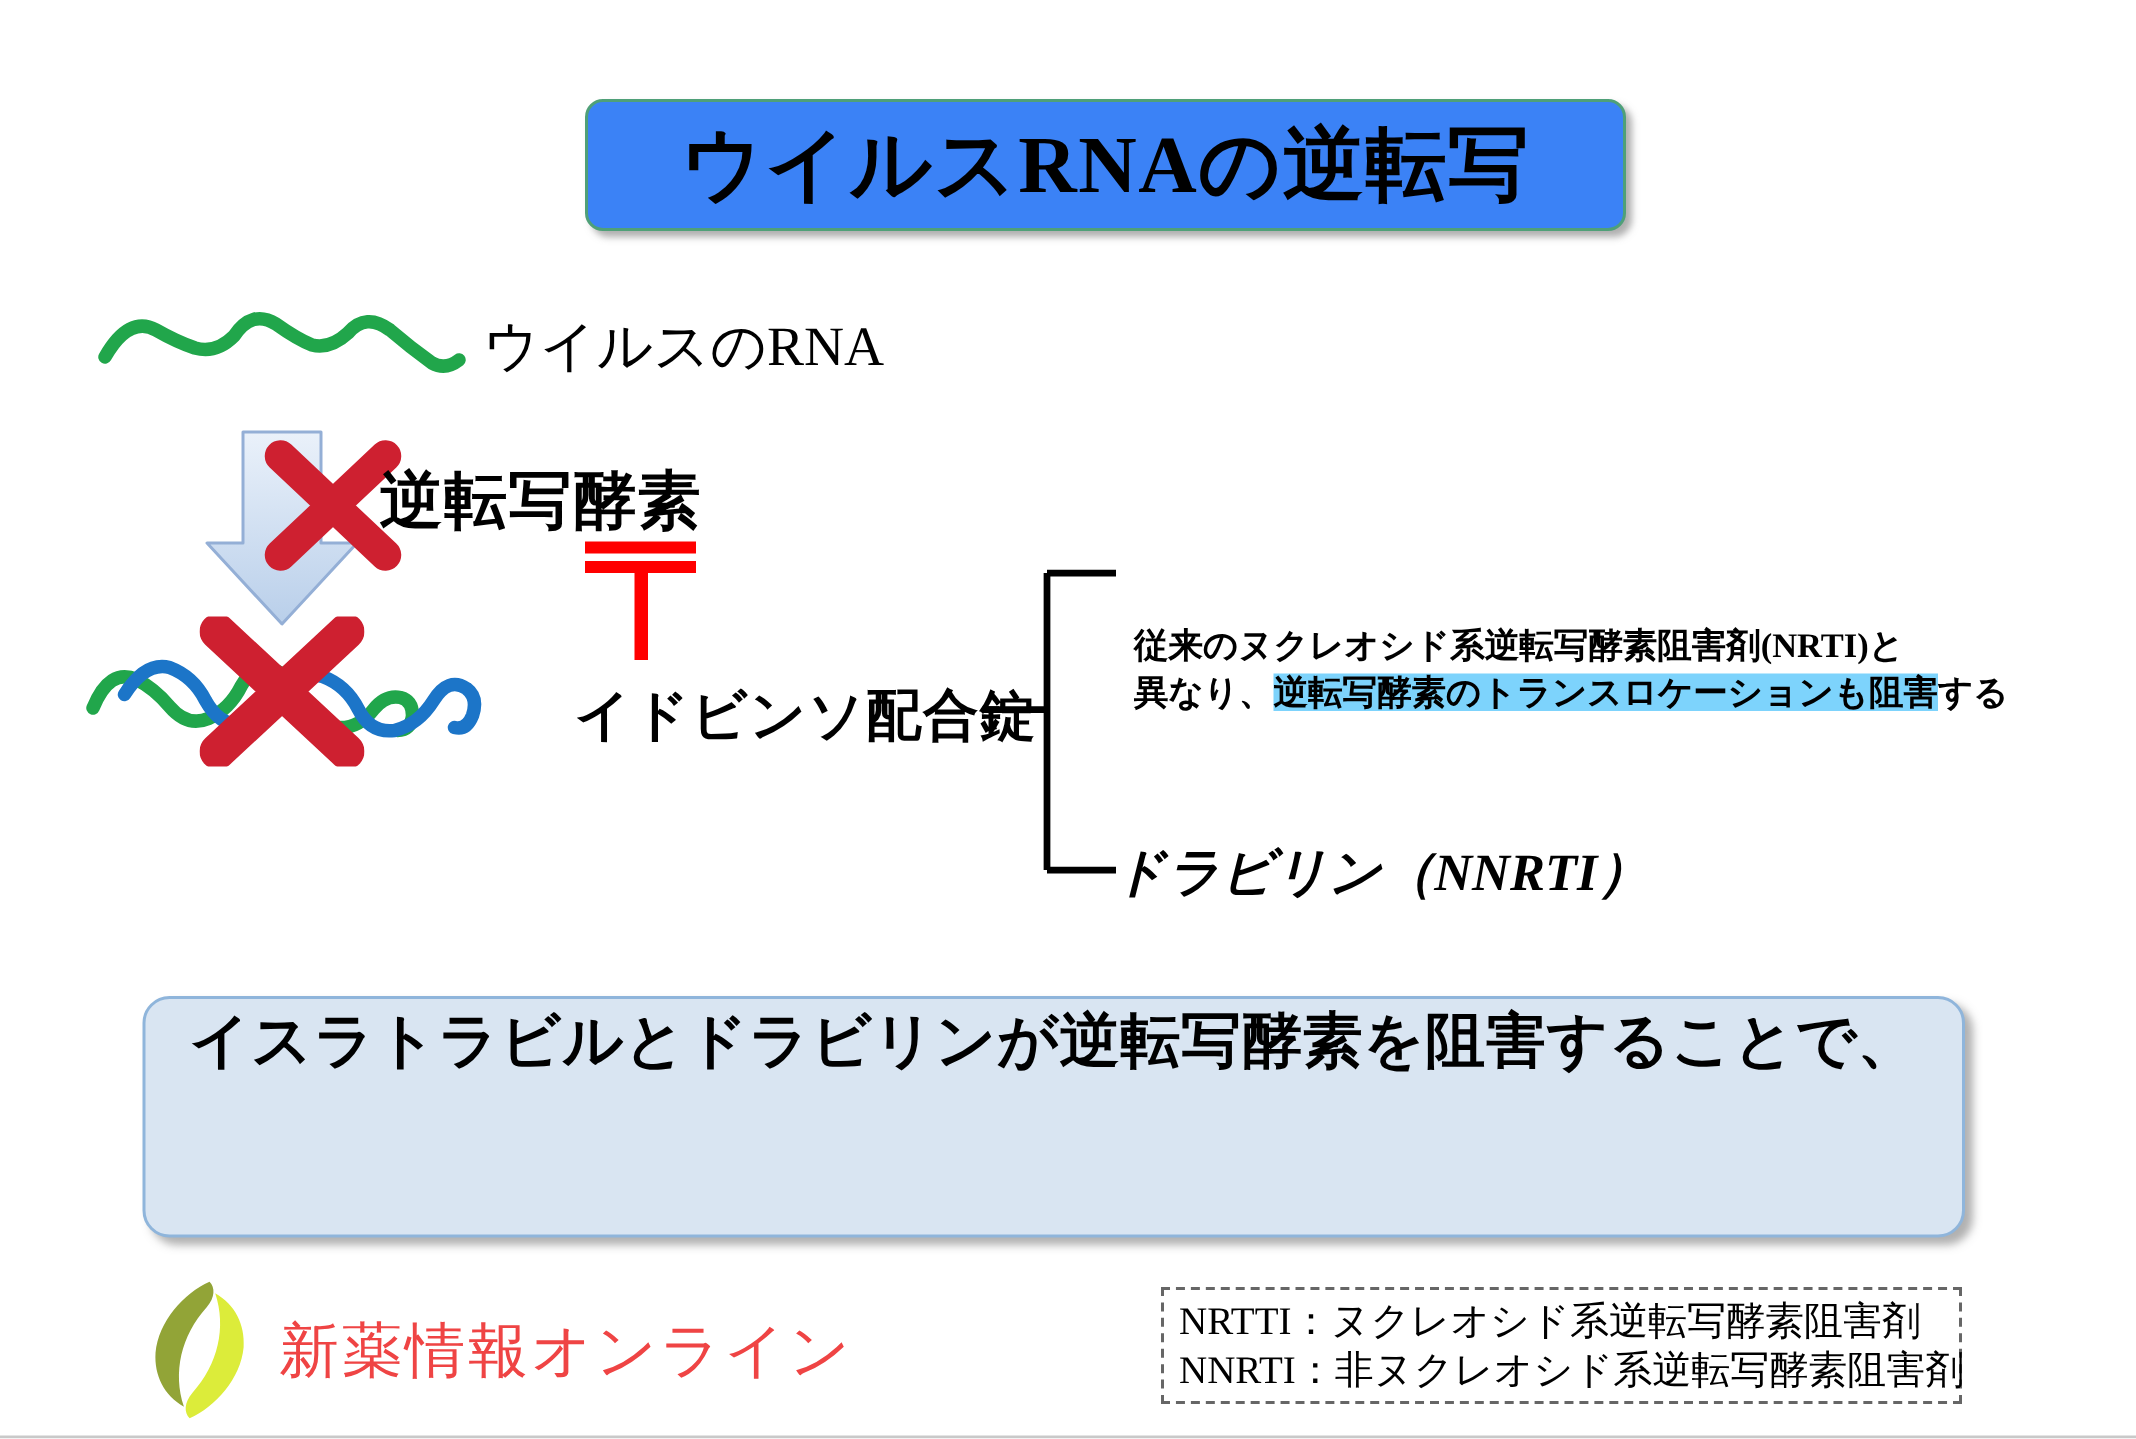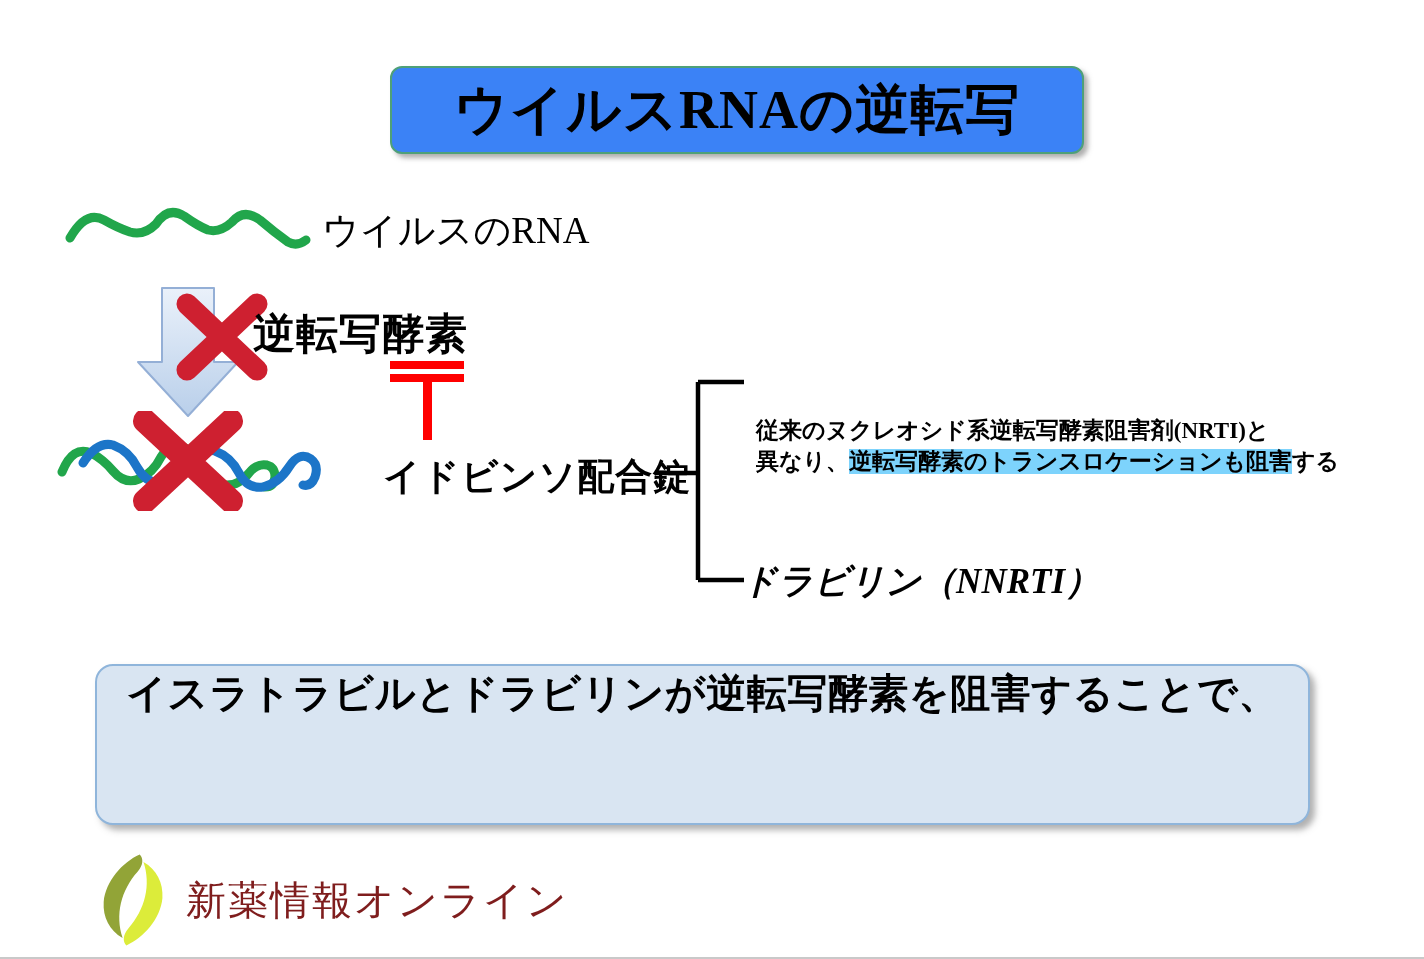--- a/index.html
+++ b/index.html
@@ -51,21 +51,21 @@
   .summary-box{
     left:95px;top:664px;width:1211px;height:157px;
     background:#d9e5f2;border:2px solid #8fb5db;border-radius:18px;
     box-shadow:5px 5px 6px rgba(100,100,100,.5);
     display:flex;flex-direction:column;align-items:center;justify-content:flex-start;gap:10px;
   }
   .summary-line{font-weight:700;font-size:40px;font-family:"Liberation Serif","DejaVu Serif",serif;letter-spacing:0.5px;white-space:nowrap;}
 
   
   .logo{left:98px;top:852px;display:flex;align-items:center;gap:16px;}
-  .logo-text{font-size:40px;color:#7f1d1d;letter-spacing:2px;}
+  .logo-text{font-size:40px;color:#ef4444;letter-spacing:2px;}
   .abbrev-box{
     left:774px;top:858px;width:534px;height:78px;box-sizing:border-box;
     border:2px dashed #666;padding:4px 10px;
   }
   .abbrev-line{font-size:26px;line-height:33px;white-space:nowrap;font-family:"Liberation Serif","DejaVu Serif",serif;}
 </style>
 </head>
 <body>
 
 <div class="slide">
@@ -132,14 +132,18 @@
   </div>
 
   <div class="abs logo">
     <svg width="72" height="96" viewBox="0 0 76 100">
       <path d="M 44,2 C 26,10 8,30 6,52 C 5,68 12,82 26,90 C 18,66 24,40 42,20 C 48,13 48,6 44,2 Z" fill="#92a437"></path>
       <path d="M 30,98 C 48,90 66,70 68,48 C 69,32 62,18 48,10 C 56,34 50,60 32,80 C 26,87 26,94 30,98 Z" fill="#dcec3a"></path>
     </svg>
     <span class="logo-text">新薬情報オンライン</span>
   </div>
 
+  <div class="abs abbrev-box">
+    <div class="abbrev-line">NRTTI：ヌクレオシド系逆転写酵素阻害剤</div>
+    <div class="abbrev-line">NNRTI：非ヌクレオシド系逆転写酵素阻害剤</div>
+  </div>
 
 </div>
 
 </body></html>

